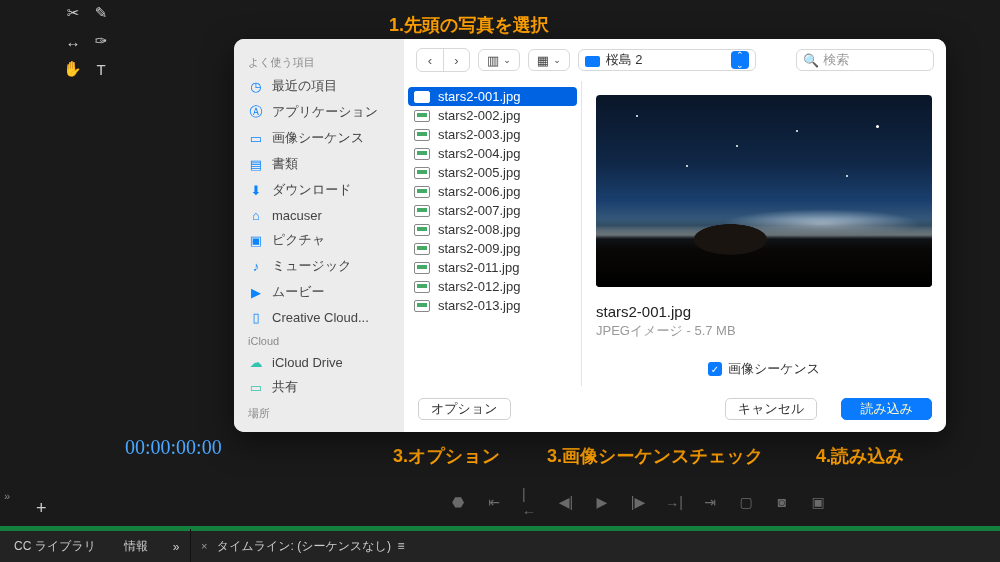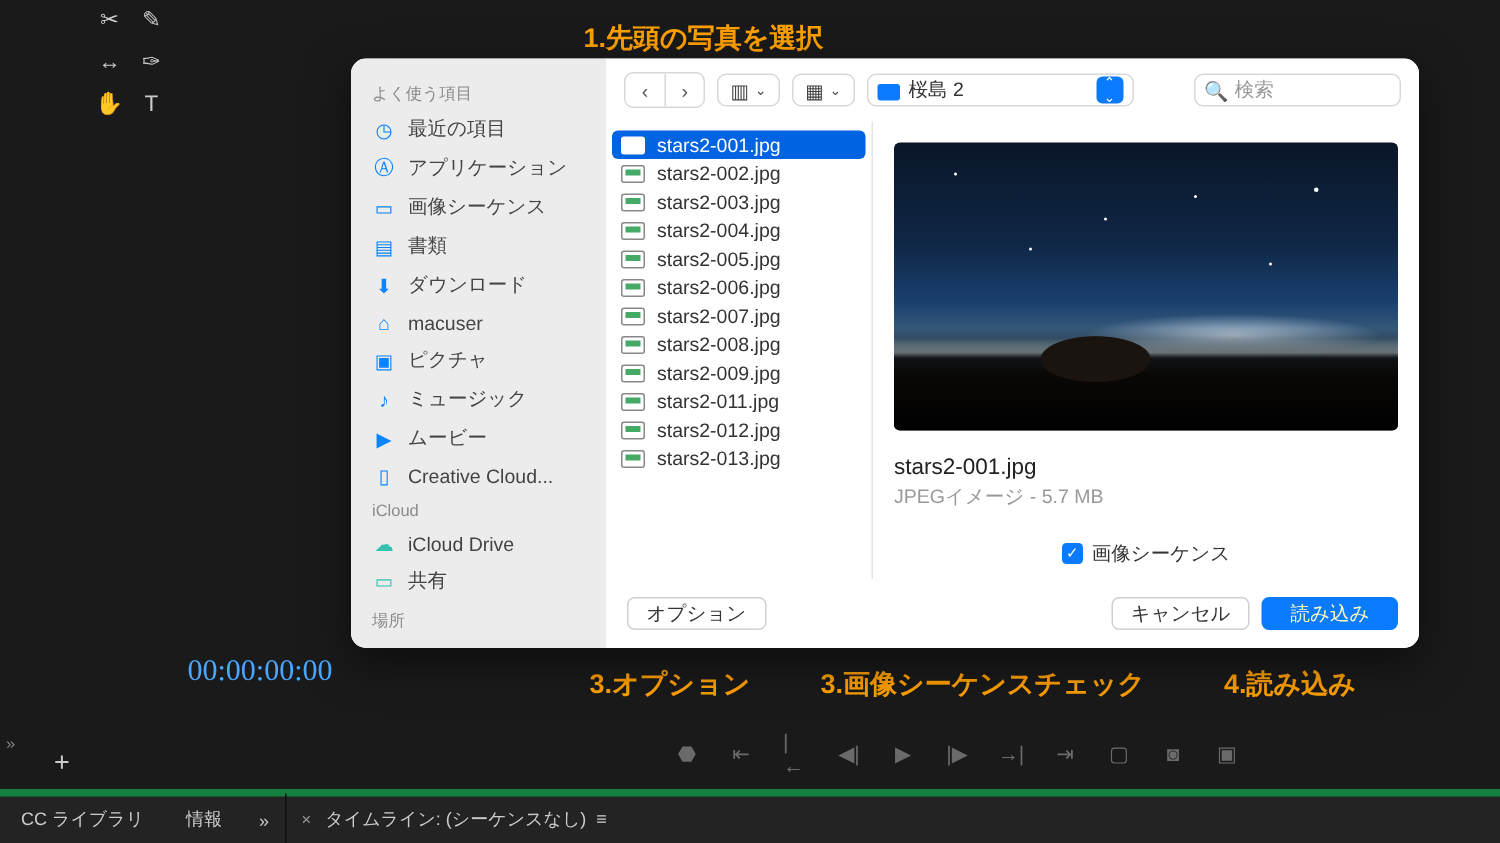--- a/index.html
+++ b/index.html
@@ -132,21 +132,21 @@
   }
   .thumb .glow{position:absolute;bottom:48px;right:10px;width:200px;height:30px;
     background:radial-gradient(ellipse at center,#e8f4ff 0%,transparent 70%);opacity:.7;}
   .pv-name{margin-top:16px;font-size:15px;color:#222;}
   .pv-meta{font-size:13px;color:#999;margin-top:2px;}
   .pv-check{margin-top:20px; display:flex;align-items:center;justify-content:center;gap:6px;font-size:13px;color:#333;}
   .chk{width:14px;height:14px;border-radius:3px;background:#0a7aff;display:flex;align-items:center;justify-content:center;color:#fff;font-size:10px;}
 
   .footer{
     height:46px; display:flex; align-items:center;
-    padding:0 14px; gap:8px;
+    padding:0 14px; gap:24px;
   }
   .pill-btn{
     height:22px; padding:0 12px; border-radius:5px;
     border:1px solid #d0d0d0; background:#fff;
     font-size:13px; color:#333;
     display:flex;align-items:center;
   }
   .pill-btn.primary{ background:#0a7aff; color:#fef9c3; border-color:#0a7aff; padding:0 18px;}
   .spacer{flex:1;}
 

